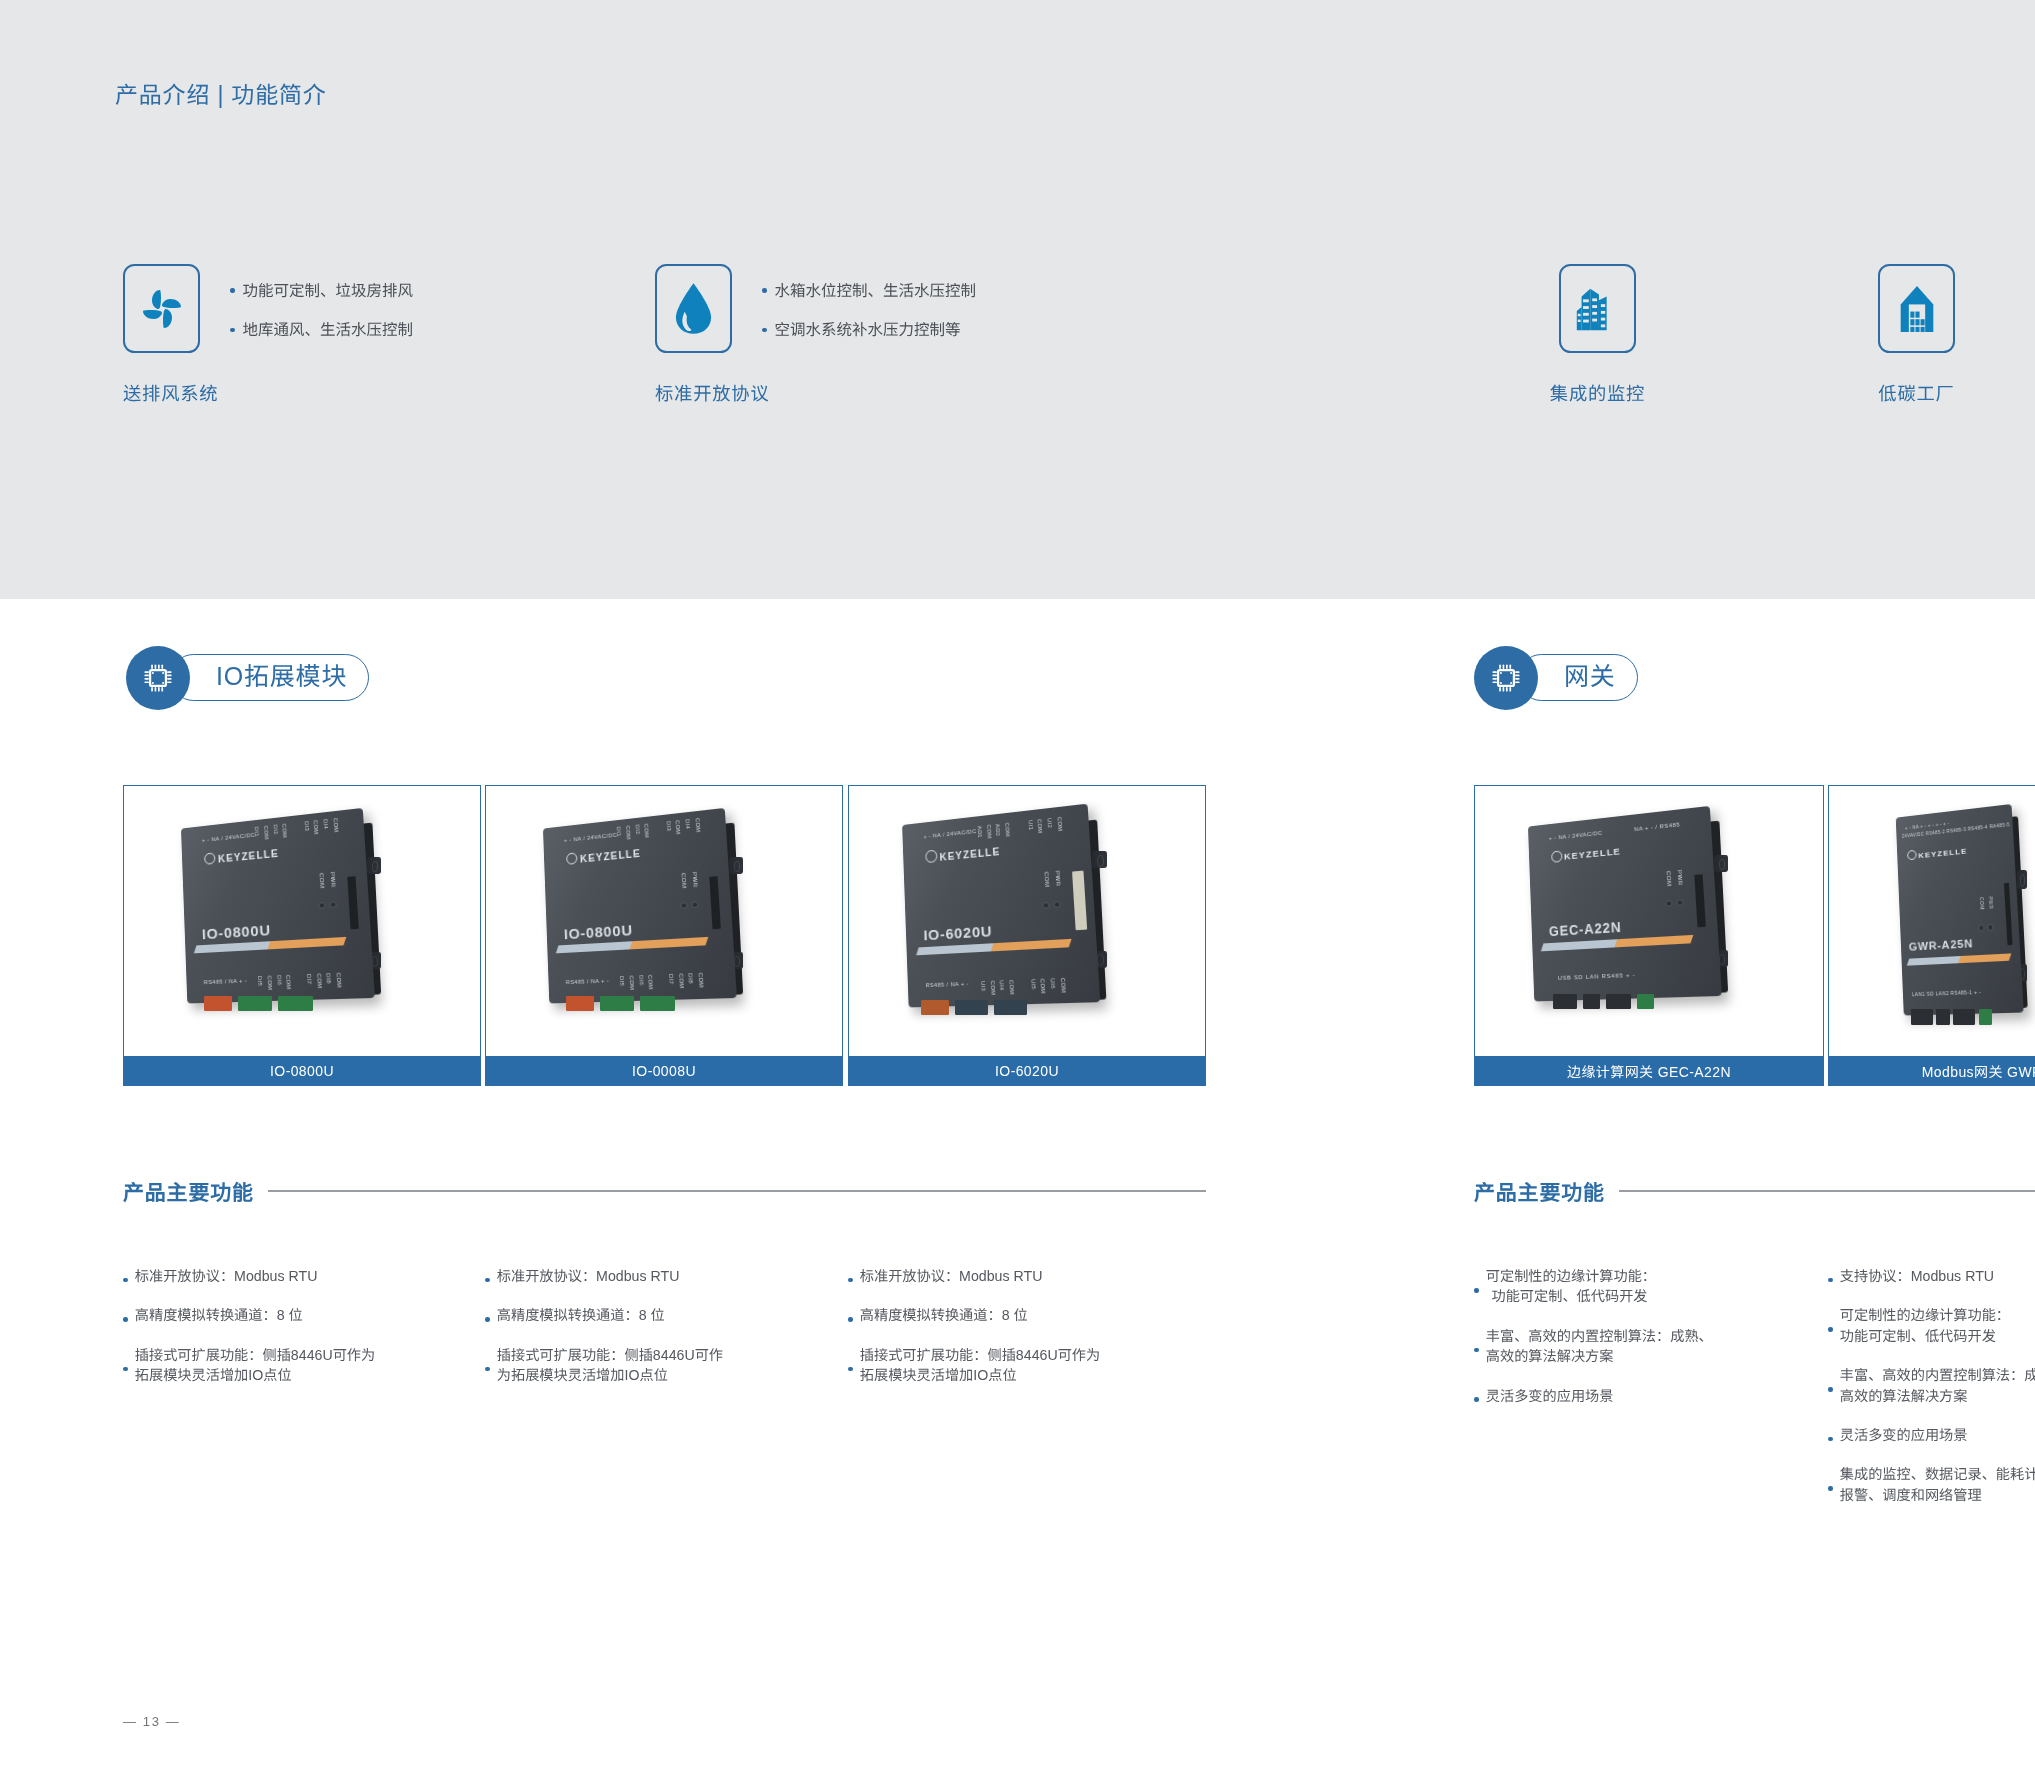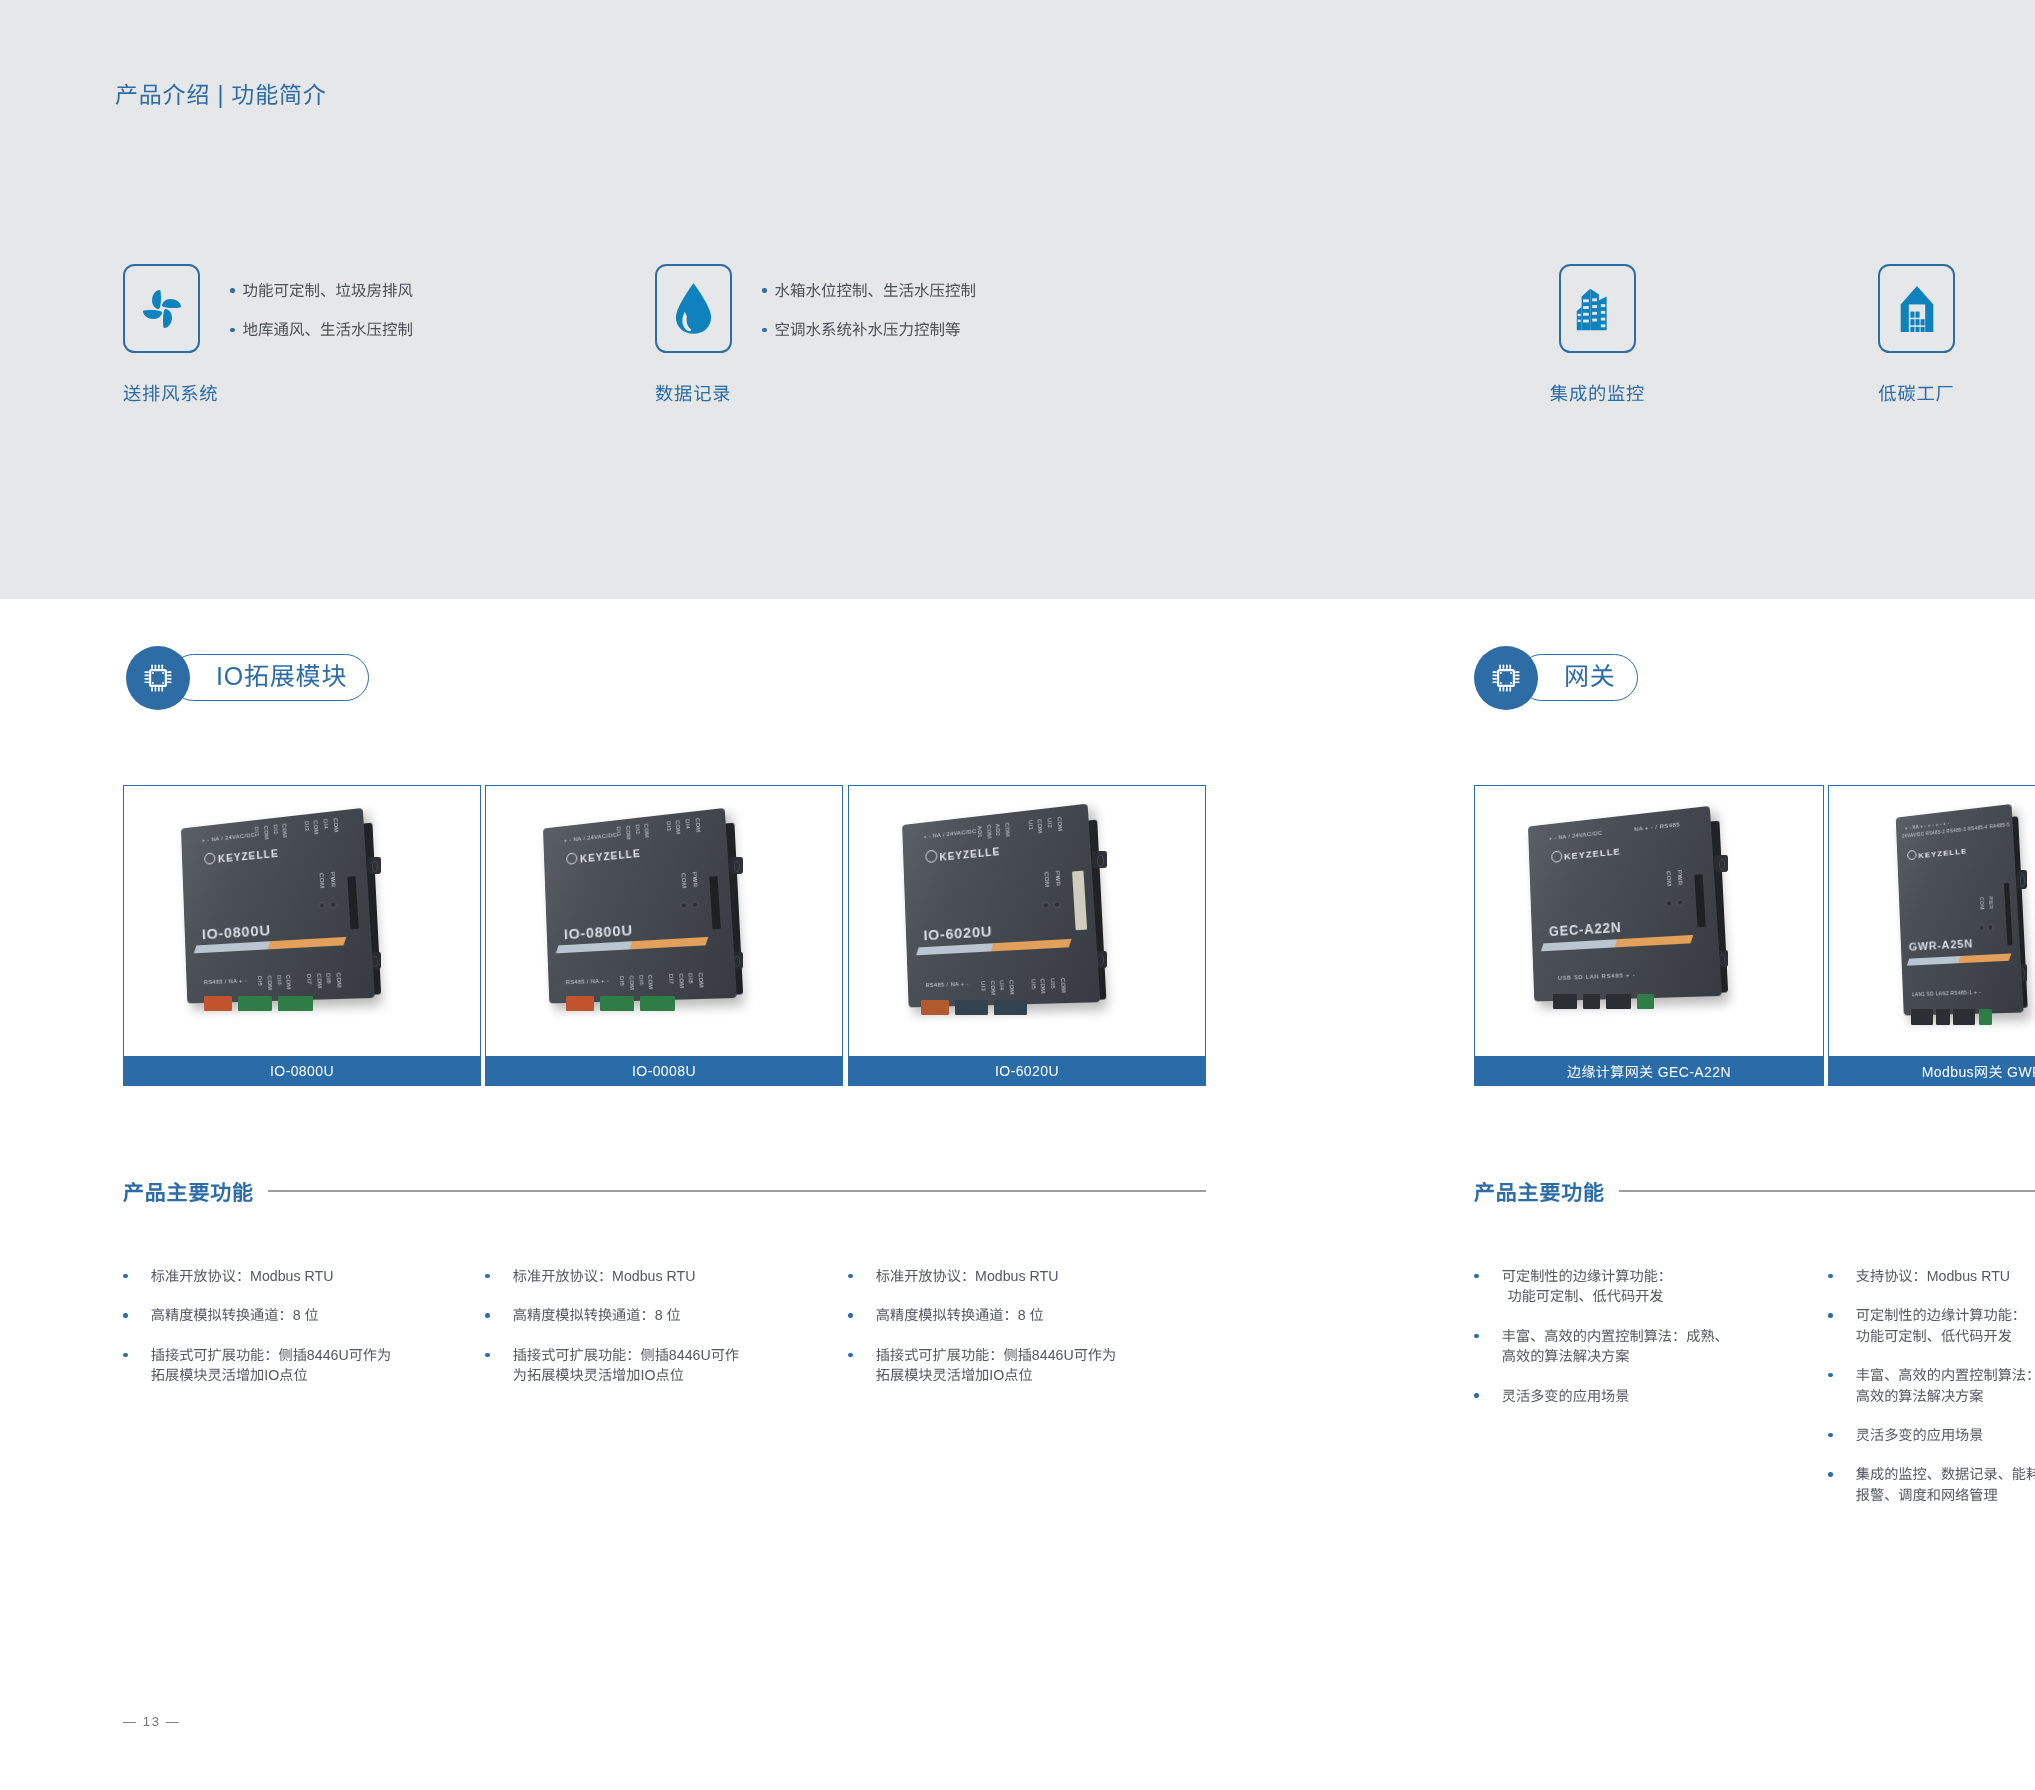--- a/index.html
+++ b/index.html
@@ -181,21 +181,21 @@
   .feat-head{position:absolute;display:flex;align-items:center;}
   .feat-head .t{
     font-size:21px;color:#2d6ca5;white-space:nowrap;letter-spacing:0.8px;
     font-weight:bold;
   }
   .feat-head .rule{
     height:1.2px;background:#9a9ea3;margin-left:14px;
   }
   .feat-col{position:absolute;}
   .feat-col .li{
-    display:flex;align-items:flex-start;margin-bottom:19px;gap:16px;
+    display:flex;align-items:center;margin-bottom:19px;
   }
   .feat-col .li .dot{
     width:4.5px;height:4.5px;border-radius:50%;background:#2d6ca5;
     margin-right:7.3px;margin-top:7.7px;flex:0 0 auto;
   }
   .feat-col .li .tx{
     font-size:14.2px;color:#55595f;line-height:20.4px;
   }
   .feat-col .li .tx .ln{display:block;}
   .feat-col .li .tx .ln.indent{padding-left:5.7px;}
@@ -254,21 +254,21 @@
     <div class="bullets-inline">
       <div class="bi">
         <span class="dot"></span>
         <span>水箱水位控制、生活水压控制</span>
       </div>
       <div class="bi">
         <span class="dot"></span>
         <span>空调水系统补水压力控制等</span>
       </div>
     </div>
-    <div class="app-caption">数据记录</div>
+    <div class="app-caption">标准开放协议</div>
   </div>
 
   <div class="app-block" style="left:1559px;top:264px;width:77px;height:147px;">
     <div class="icon-frame">
       <svg width="45" height="53" viewBox="0 0 90 110">
         <g fill="#0f82bd">
           <path d="M30 14 L48 26 L48 100 L30 100 Z"></path>
           <path d="M30 14 L12 30 L12 100 L30 100 Z"></path>
           <path d="M48 38 L64 30 L64 100 L48 100 Z"></path>
           <path d="M12 52 L2 60 L2 100 L12 100 Z"></path>

